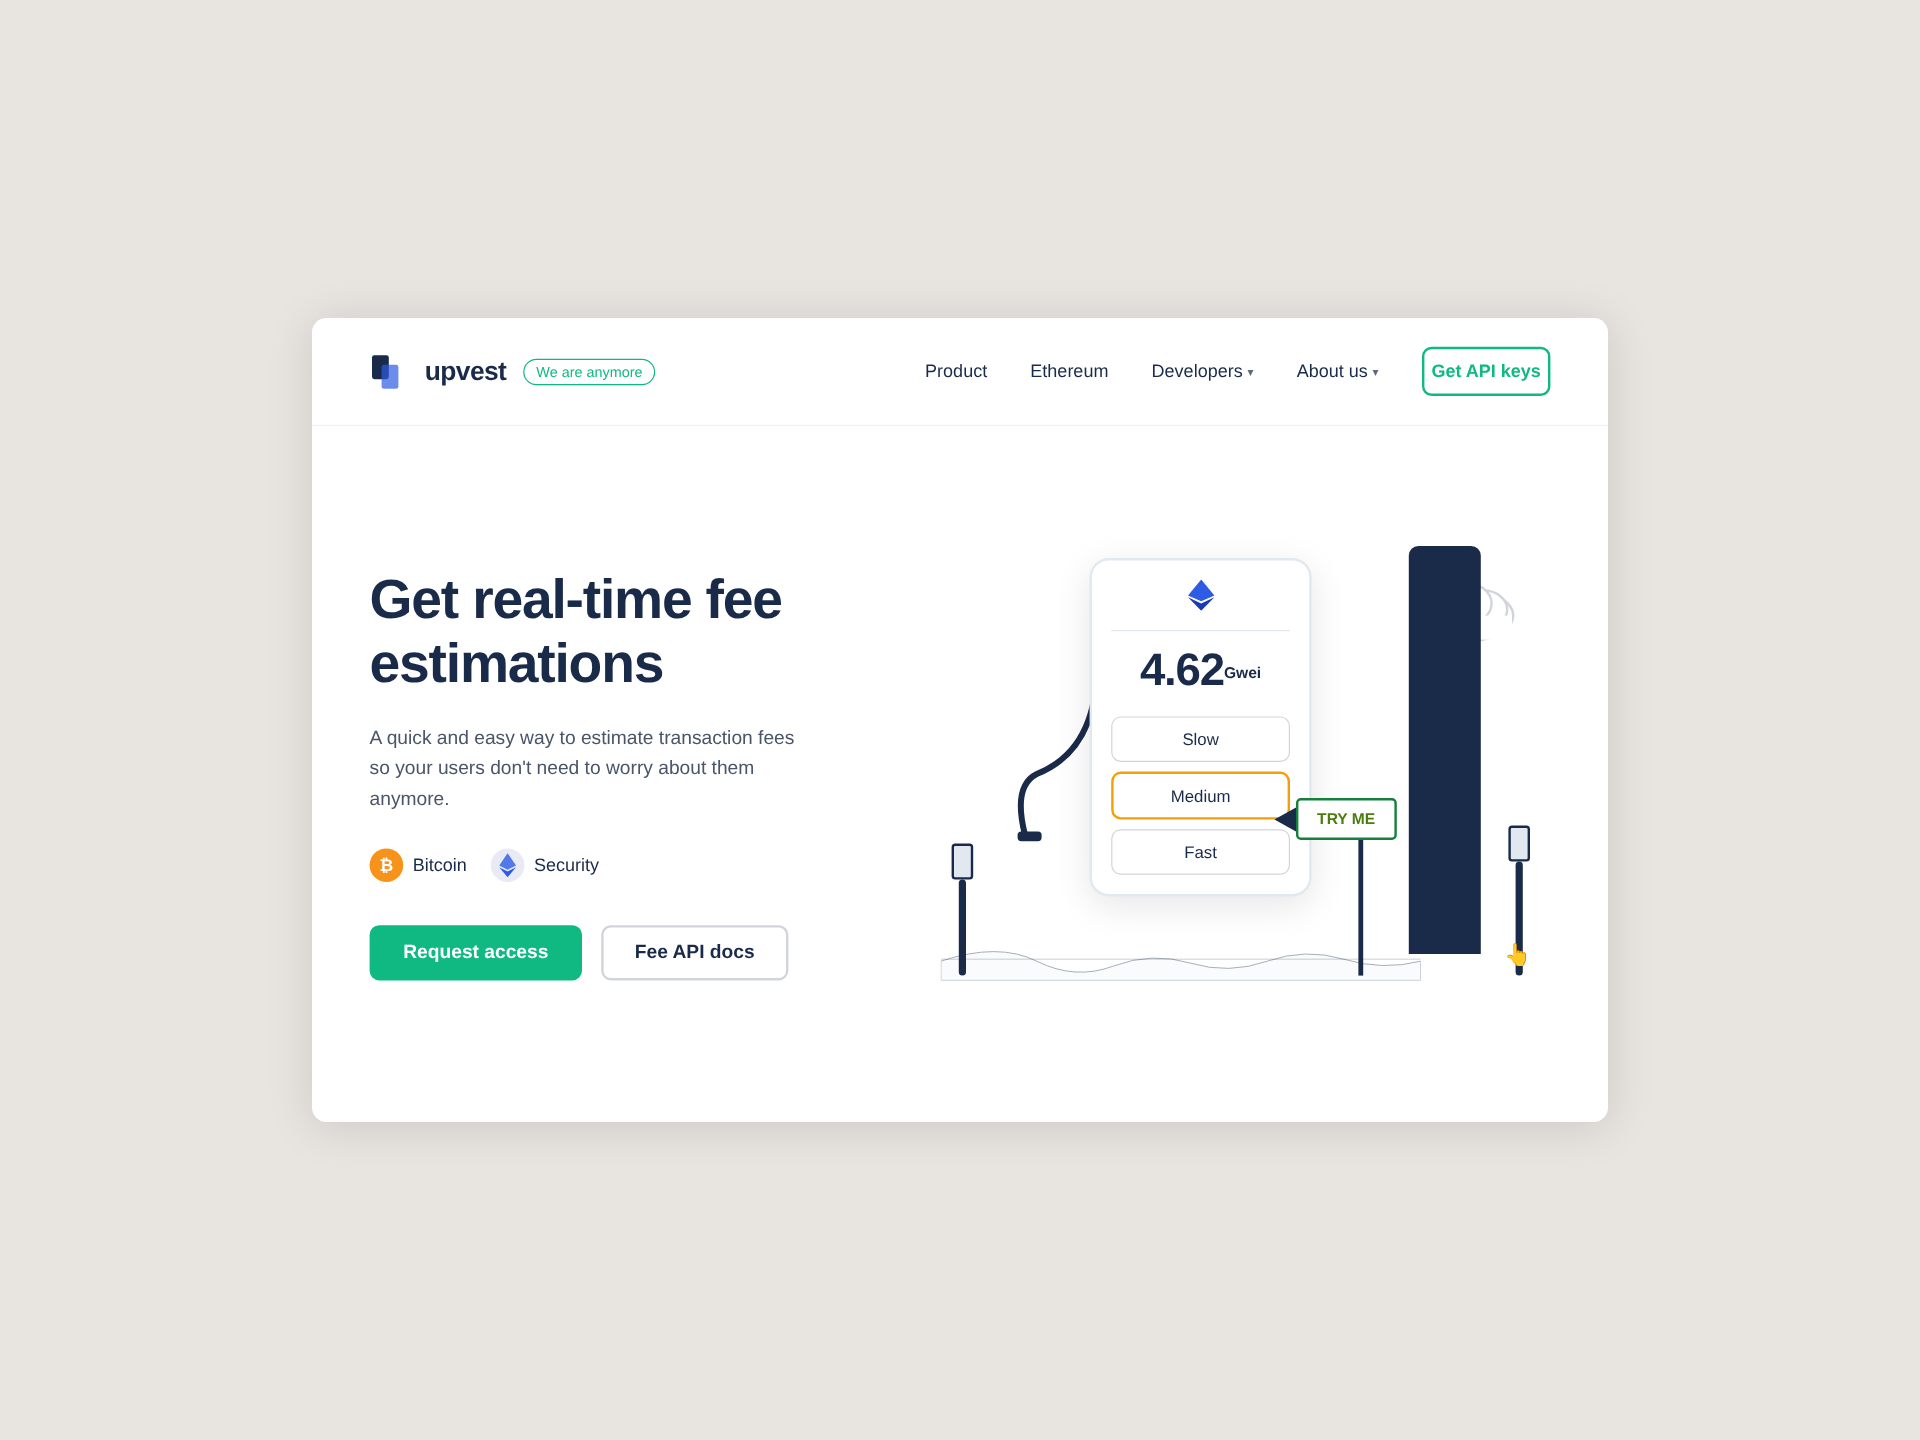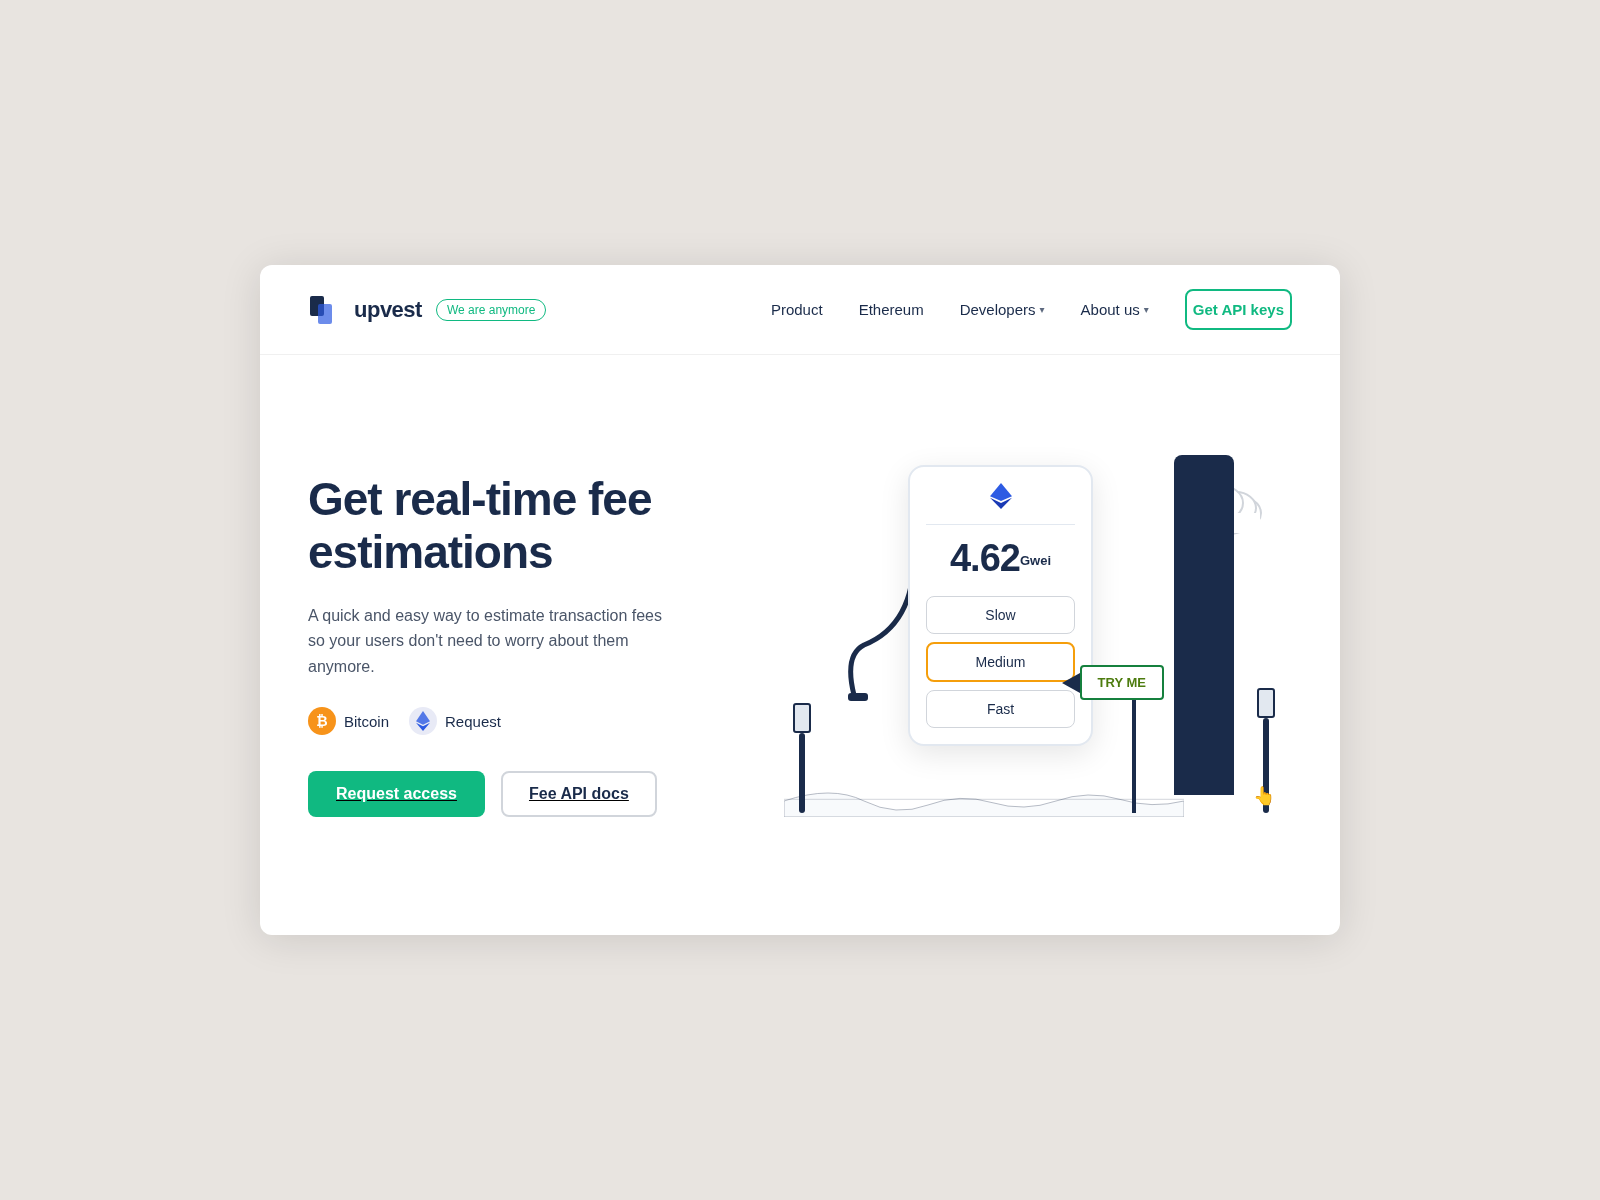--- a/index.html
+++ b/index.html
@@ -157,21 +157,20 @@
       display: flex;
       align-items: center;
       justify-content: center;
       font-size: 13px;
     }
 
     .hero-buttons {
       display: flex;
       gap: 16px;
       align-items: center;
-      text-decoration: underline;
     }
 
     .btn-primary {
       background: #10b981;
       color: #fff;
       border: none;
       border-radius: 8px;
       padding: 14px 28px;
       font-size: 16px;
       font-weight: 700;
@@ -444,21 +443,21 @@
           <div class="btc-icon">₿</div>
           <span>Bitcoin</span>
         </div>
         <div class="crypto-badge">
           <div class="eth-icon">
             <svg width="14" height="20" viewBox="0 0 14 20" fill="none">
               <path d="M7 0L0 10.2L7 13.8L14 10.2L7 0Z" fill="#2d5be3" opacity="0.8"></path>
               <path d="M7 15.3L0 11.7L7 20L14 11.7L7 15.3Z" fill="#2d5be3"></path>
             </svg>
           </div>
-          <span>Request</span>
+          <span>Security</span>
         </div>
       </div>
 
       <div class="hero-buttons">
         <button class="btn-primary">Request access</button>
         <button class="btn-secondary">Fee API docs</button>
       </div>
     </div>
 
     <div class="hero-right">

